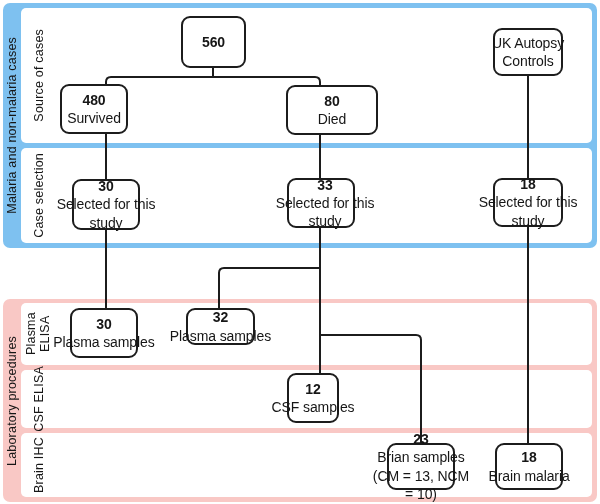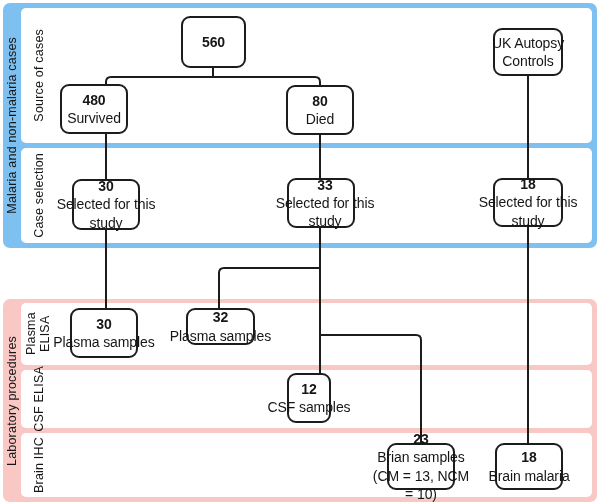--- a/index.html
+++ b/index.html
@@ -100,21 +100,21 @@
     <div class="num"></div>
     <div class="sub">UK Autopsy
 Controls</div>
   </div>
 
   <div class="node" style="left:60px;top:84px;width:68px;height:50px;">
     <div class="num">480</div>
     <div class="sub">Survived</div>
   </div>
 
-  <div class="node" style="left:286px;top:85px;width:68px;height:50px;">
+  <div class="node" style="left:286px;top:85px;width:92px;height:50px;">
     <div class="num">80</div>
     <div class="sub">Died</div>
   </div>
 
   <div class="node" style="left:72px;top:179px;width:68px;height:51px;">
     <div class="num">30</div>
     <div class="sub">Selected for this
 study</div>
   </div>
 
@@ -133,21 +133,21 @@
   <div class="node" style="left:70px;top:308px;width:68px;height:50px;">
     <div class="num">30</div>
     <div class="sub">Plasma samples</div>
   </div>
 
   <div class="node" style="left:186px;top:308px;width:69px;height:37px;">
     <div class="num">32</div>
     <div class="sub">Plasma samples</div>
   </div>
 
-  <div class="node" style="left:287px;top:373px;width:44px;height:50px;">
+  <div class="node" style="left:287px;top:373px;width:52px;height:50px;">
     <div class="num">12</div>
     <div class="sub">CSF samples</div>
   </div>
 
   <div class="node" style="left:387px;top:443px;width:68px;height:47px;">
     <div class="num">23</div>
     <div class="sub">Brian samples
 (CM = 13, NCM
 = 10)</div>
   </div>

